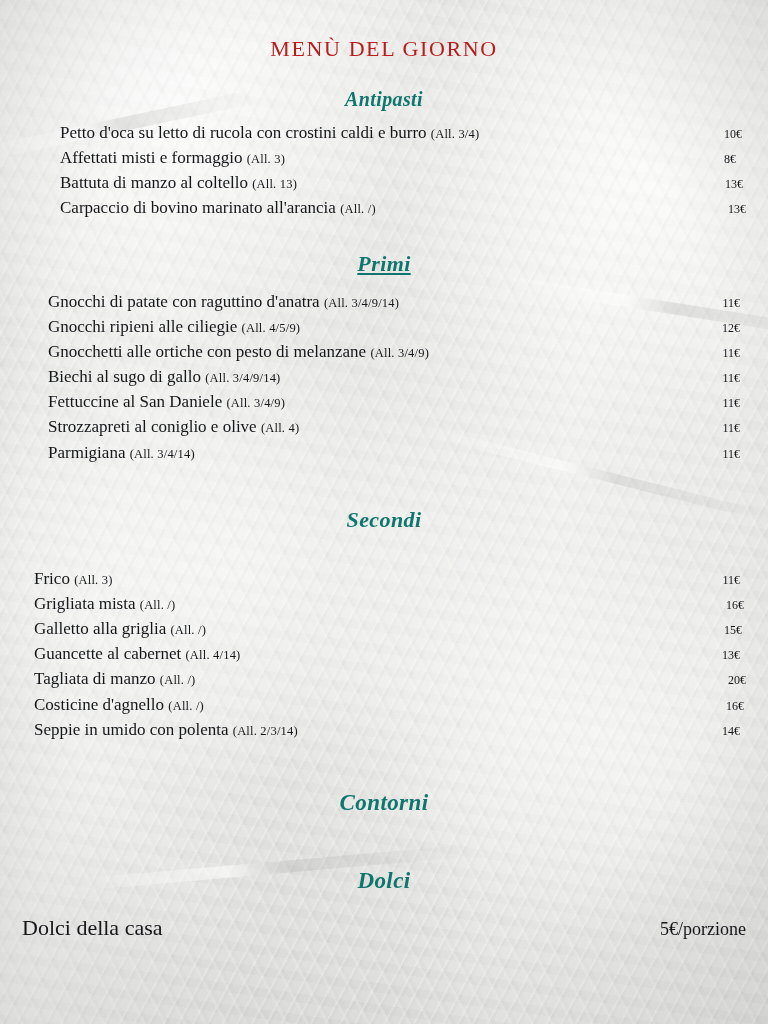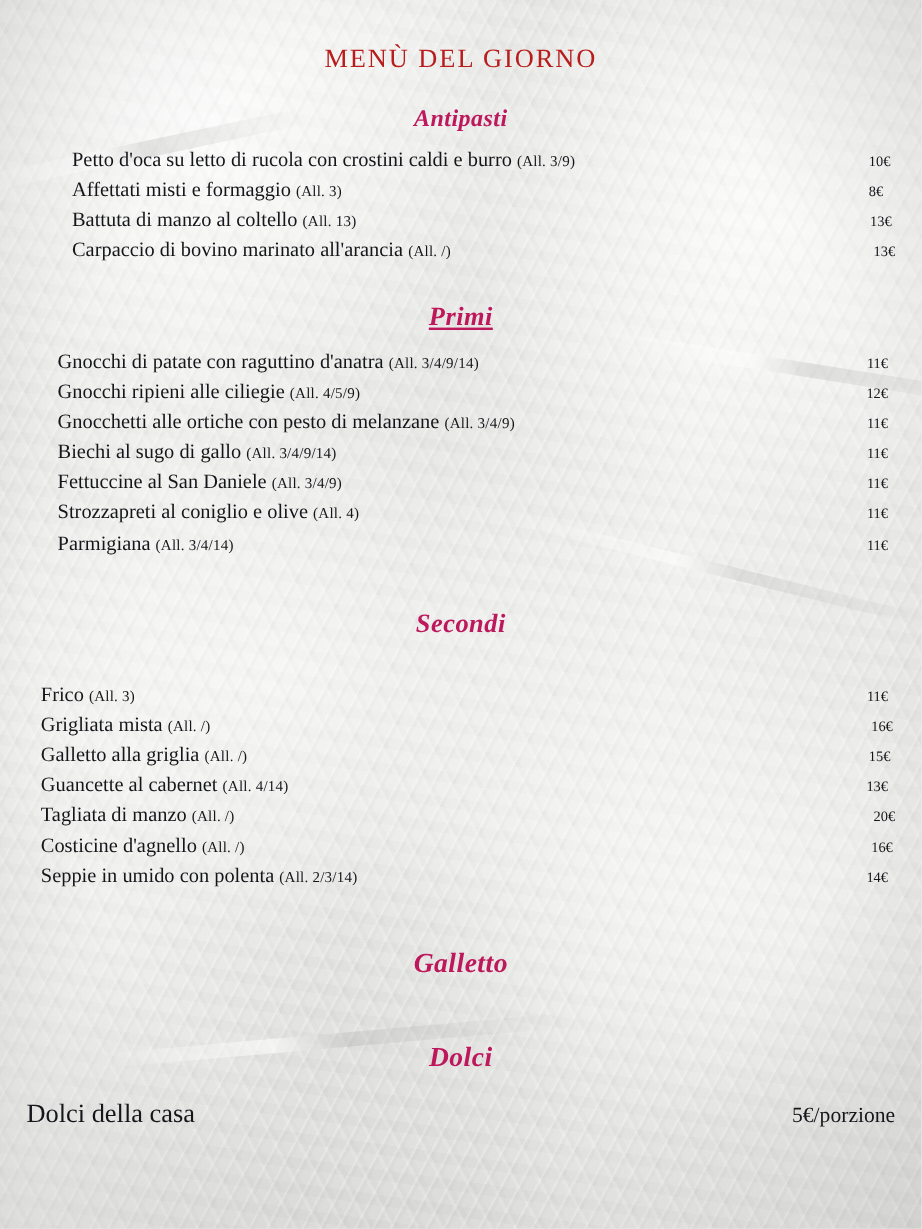--- a/index.html
+++ b/index.html
@@ -73,21 +73,21 @@
   .section {
     margin-bottom: 4px;
   }
   .section-title {
     text-align: center;
     font-weight: bold;
     font-style: italic;
     font-size: 21px;
     letter-spacing: 0.4px;
     margin: 0 0 10px 0;
-    color: #be185d;
+    color: #0f766e;
   }
   .sec-antipasti .section-title { font-size: 20px; margin-bottom: 9px; }
   .sec-primi .section-title { font-size: 22px; margin-top: 30px; margin-bottom: 12px; text-decoration: underline; }
   .sec-secondi .section-title { font-size: 22px; margin-top: 42px; margin-bottom: 33px; }
   .sec-contorni .section-title { font-size: 23px; margin-top: 48px; margin-bottom: 18px; }
   .sec-dolci .section-title { font-size: 23px; margin-top: 52px; margin-bottom: 18px; }
 
   .items {
     list-style: none;
     margin: 0;
@@ -151,21 +151,21 @@
 <div class="crease c3"></div>
 <div class="crease c4"></div>
 
 <div class="sheet">
   <h1 class="doc-title">MENÙ DEL GIORNO</h1>
 
   <div class="section sec-antipasti">
     <div class="section-title">Antipasti</div>
     <ul class="items">
       <li class="row">
-        <span class="dish"><span>Petto d'oca su letto di rucola con crostini caldi e burro</span> <span class="alg">(All. 3/9)</span></span>
+        <span class="dish"><span>Petto d'oca su letto di rucola con crostini caldi e burro</span> <span class="alg">(All. 3/4)</span></span>
         <span class="price">10€</span>
       </li>
       <li class="row">
         <span class="dish"><span>Affettati misti e formaggio</span> <span class="alg">(All. 3)</span></span>
         <span class="price">8€</span>
       </li>
       <li class="row">
         <span class="dish"><span>Battuta di manzo al coltello</span> <span class="alg">(All. 13)</span></span>
         <span class="price">13€</span>
       </li>
@@ -238,21 +238,21 @@
         <span class="price">16€</span>
       </li>
       <li class="row">
         <span class="dish"><span>Seppie in umido con polenta</span> <span class="alg">(All. 2/3/14)</span></span>
         <span class="price">14€</span>
       </li>
     </ul>
   </div>
 
   <div class="section sec-contorni">
-    <div class="section-title">Galletto</div>
+    <div class="section-title">Contorni</div>
   </div>
 
   <div class="section sec-dolci">
     <div class="section-title">Dolci</div>
     <ul class="items">
       <li class="row">
         <span class="dish">Dolci della casa</span>
         <span class="price">5€/porzione</span>
       </li>
     </ul>

